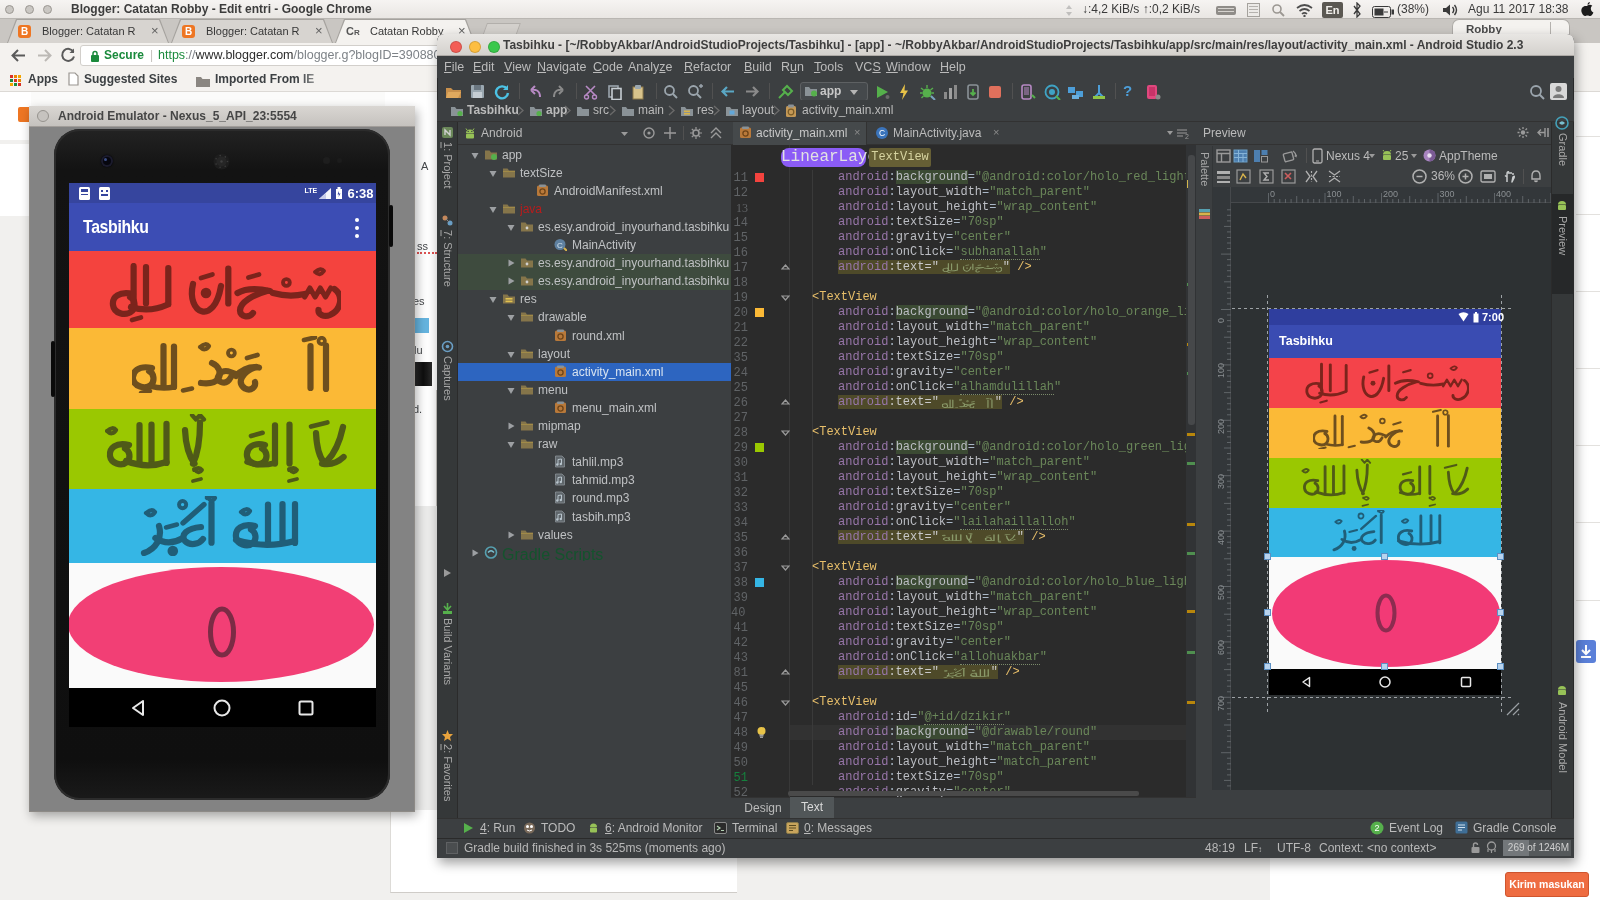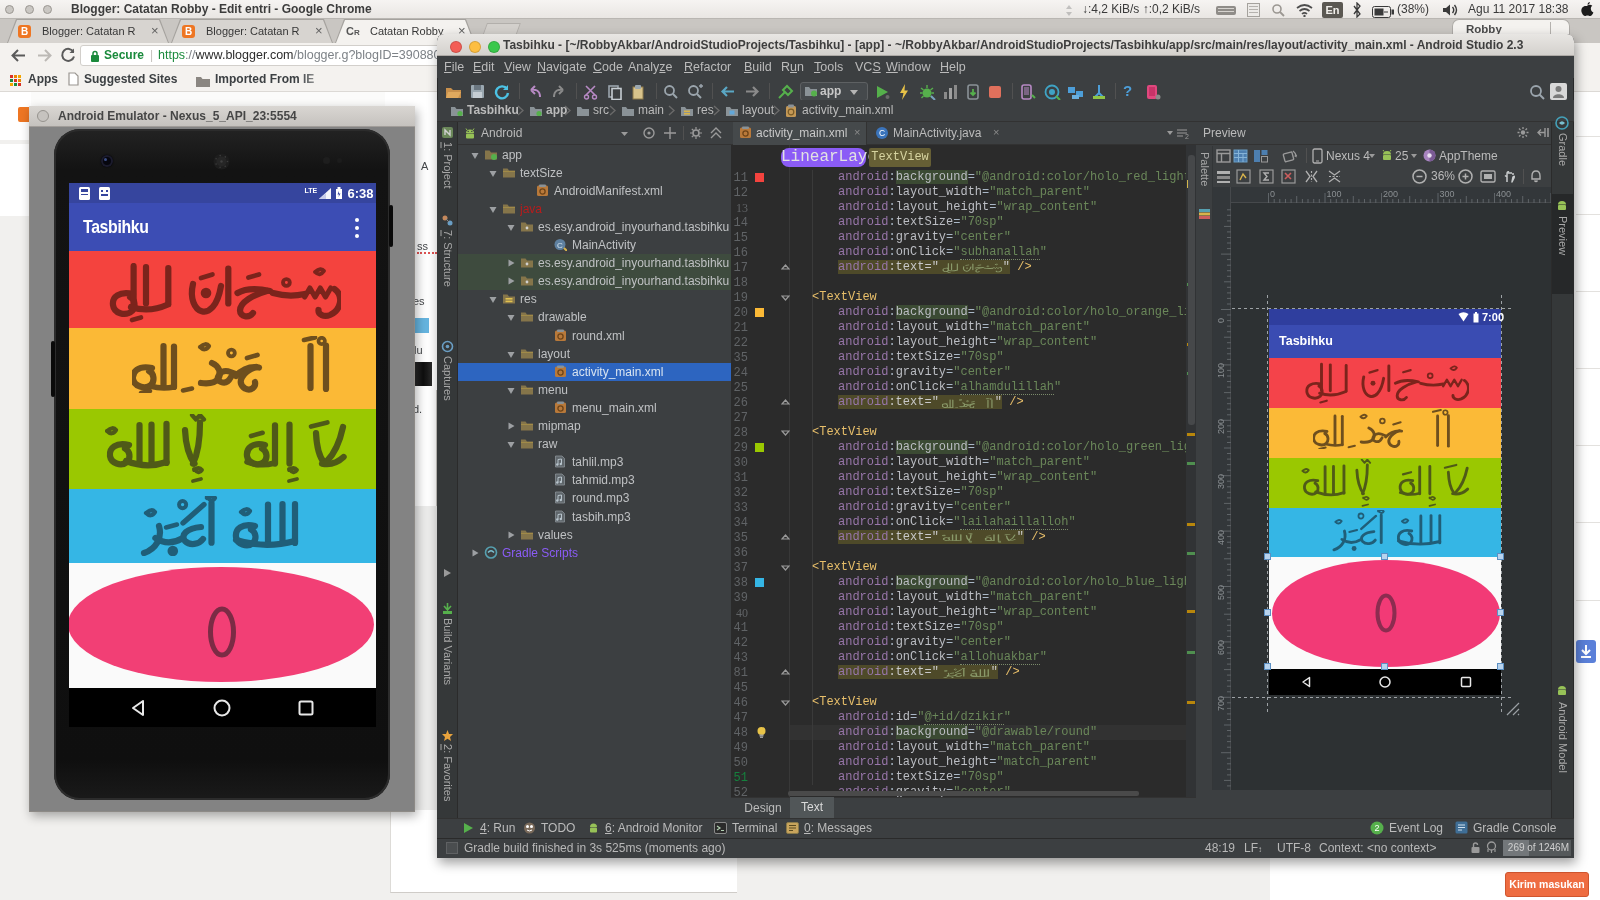--- a/index.html
+++ b/index.html
@@ -720,21 +720,21 @@
     <path d="M1,5.5 L13,5.5" stroke="#a08a48"></path>
   </svg>
 <div style="position:absolute;left:538.0px;top:527.6px;width:230px;height:15px;font-size:12px;color:#bfc1c3;white-space:nowrap;overflow:hidden">values</div>
 <svg style="position:absolute;left:470.0px;top:547.7px" width="10" height="10">
     <path d="M2.5,1.5 L8.5,5 L2.5,8.5 Z" fill="#9da0a3"></path>
   </svg>
 <svg style="position:absolute;left:484.0px;top:545.7px" width="14" height="13">
     <circle cx="7" cy="6.5" r="5.5" fill="none" stroke="#56a0b0" stroke-width="1.6"></circle>
     <path d="M4,6.5 Q7,3 10,6.5" stroke="#7ac0d0" stroke-width="1.4" fill="none"></path>
   </svg>
-<div style="position:absolute;left:502.0px;top:545.7px;width:230px;height:15px;font-size:12px;color:#8b5cf6;white-space:nowrap;overflow:hidden">Gradle Scripts</div>
+<div style="position:absolute;left:502.0px;top:545.7px;width:230px;height:15px;font-size:16px;color:#14532d;white-space:nowrap;overflow:hidden">Gradle Scripts</div>
 <div style="position:absolute;left:731.0px;top:122.0px;width:465px;height:675px;background:#2b2b2b"></div>
 <div style="position:absolute;left:789px;top:145px;width:1px;height:652px;background:#383838"></div>
 <div style="position:absolute;left:731.0px;top:122.0px;width:465px;height:23px;background:#3c3f41;border-bottom:1px solid #323232"></div>
 <div style="position:absolute;left:733.0px;top:122.0px;width:134px;height:23px;background:#45494b;border-right:1px solid #323232"></div>
 <svg style="position:absolute;left:739.0px;top:126.0px" width="13" height="13">
     <rect x="1" y="1.5" width="11" height="10.5" rx="1.5" fill="#b8793a"></rect>
     <rect x="3" y="0.5" width="7" height="2.5" rx="1" fill="#8a9297"></rect>
     <circle cx="6.5" cy="7.5" r="2.6" fill="none" stroke="#6e4418" stroke-width="1.3"></circle>
   </svg>
 <div style="position:absolute;left:756.0px;top:125.5px;width:100px;height:15px;font-size:12px;color:#c8c8c8">activity_main.xml</div>
@@ -774,21 +774,21 @@
 <div style="position:absolute;left:731px;top:456.0px;width:17px;height:13px;font-family:'Liberation Mono',monospace;font-size:12px;color:#606366;text-align:right">30</div>
 <div style="position:absolute;left:731px;top:471.0px;width:17px;height:13px;font-family:'Liberation Mono',monospace;font-size:12px;color:#606366;text-align:right">31</div>
 <div style="position:absolute;left:731px;top:486.0px;width:17px;height:13px;font-family:'Liberation Mono',monospace;font-size:12px;color:#606366;text-align:right">32</div>
 <div style="position:absolute;left:731px;top:501.0px;width:17px;height:13px;font-family:'Liberation Mono',monospace;font-size:12px;color:#606366;text-align:right">33</div>
 <div style="position:absolute;left:731px;top:516.0px;width:17px;height:13px;font-family:'Liberation Mono',monospace;font-size:12px;color:#606366;text-align:right">34</div>
 <div style="position:absolute;left:731px;top:531.0px;width:17px;height:13px;font-family:'Liberation Mono',monospace;font-size:12px;color:#606366;text-align:right">35</div>
 <div style="position:absolute;left:731px;top:546.0px;width:17px;height:13px;font-family:'Liberation Mono',monospace;font-size:12px;color:#606366;text-align:right">36</div>
 <div style="position:absolute;left:731px;top:561.0px;width:17px;height:13px;font-family:'Liberation Mono',monospace;font-size:12px;color:#606366;text-align:right">37</div>
 <div style="position:absolute;left:731px;top:576.0px;width:17px;height:13px;font-family:'Liberation Mono',monospace;font-size:12px;color:#606366;text-align:right">38</div>
 <div style="position:absolute;left:731px;top:591.0px;width:17px;height:13px;font-family:'Liberation Mono',monospace;font-size:12px;color:#606366;text-align:right">39</div>
-<div style="position:absolute;left:731px;top:606.0px;width:17px;height:13px;font-family:Liberation Serif, serif;font-size:12px;color:#606366;text-align:right">40</div>
+<div style="position:absolute;left:731px;top:606.0px;width:17px;height:13px;font-family:Liberation Mono, monospace;font-size:12px;color:#606366;text-align:left">40</div>
 <div style="position:absolute;left:731px;top:621.0px;width:17px;height:13px;font-family:'Liberation Mono',monospace;font-size:12px;color:#606366;text-align:right">41</div>
 <div style="position:absolute;left:731px;top:636.0px;width:17px;height:13px;font-family:'Liberation Mono',monospace;font-size:12px;color:#606366;text-align:right">42</div>
 <div style="position:absolute;left:731px;top:651.0px;width:17px;height:13px;font-family:'Liberation Mono',monospace;font-size:12px;color:#606366;text-align:right">43</div>
 <div style="position:absolute;left:731px;top:666.0px;width:17px;height:13px;font-family:'Liberation Mono',monospace;font-size:12px;color:#606366;text-align:right">81</div>
 <div style="position:absolute;left:731px;top:681.0px;width:17px;height:13px;font-family:'Liberation Mono',monospace;font-size:12px;color:#606366;text-align:right">45</div>
 <div style="position:absolute;left:731px;top:696.0px;width:17px;height:13px;font-family:'Liberation Mono',monospace;font-size:12px;color:#606366;text-align:right">46</div>
 <div style="position:absolute;left:731px;top:711.0px;width:17px;height:13px;font-family:'Liberation Mono',monospace;font-size:12px;color:#606366;text-align:right">47</div>
 <div style="position:absolute;left:731px;top:726.0px;width:17px;height:13px;font-family:'Liberation Mono',monospace;font-size:12px;color:#606366;text-align:right">48</div>
 <div style="position:absolute;left:731px;top:741.0px;width:17px;height:13px;font-family:'Liberation Mono',monospace;font-size:12px;color:#606366;text-align:right">49</div>
 <div style="position:absolute;left:731px;top:756.0px;width:17px;height:13px;font-family:'Liberation Mono',monospace;font-size:12px;color:#606366;text-align:right">50</div>

